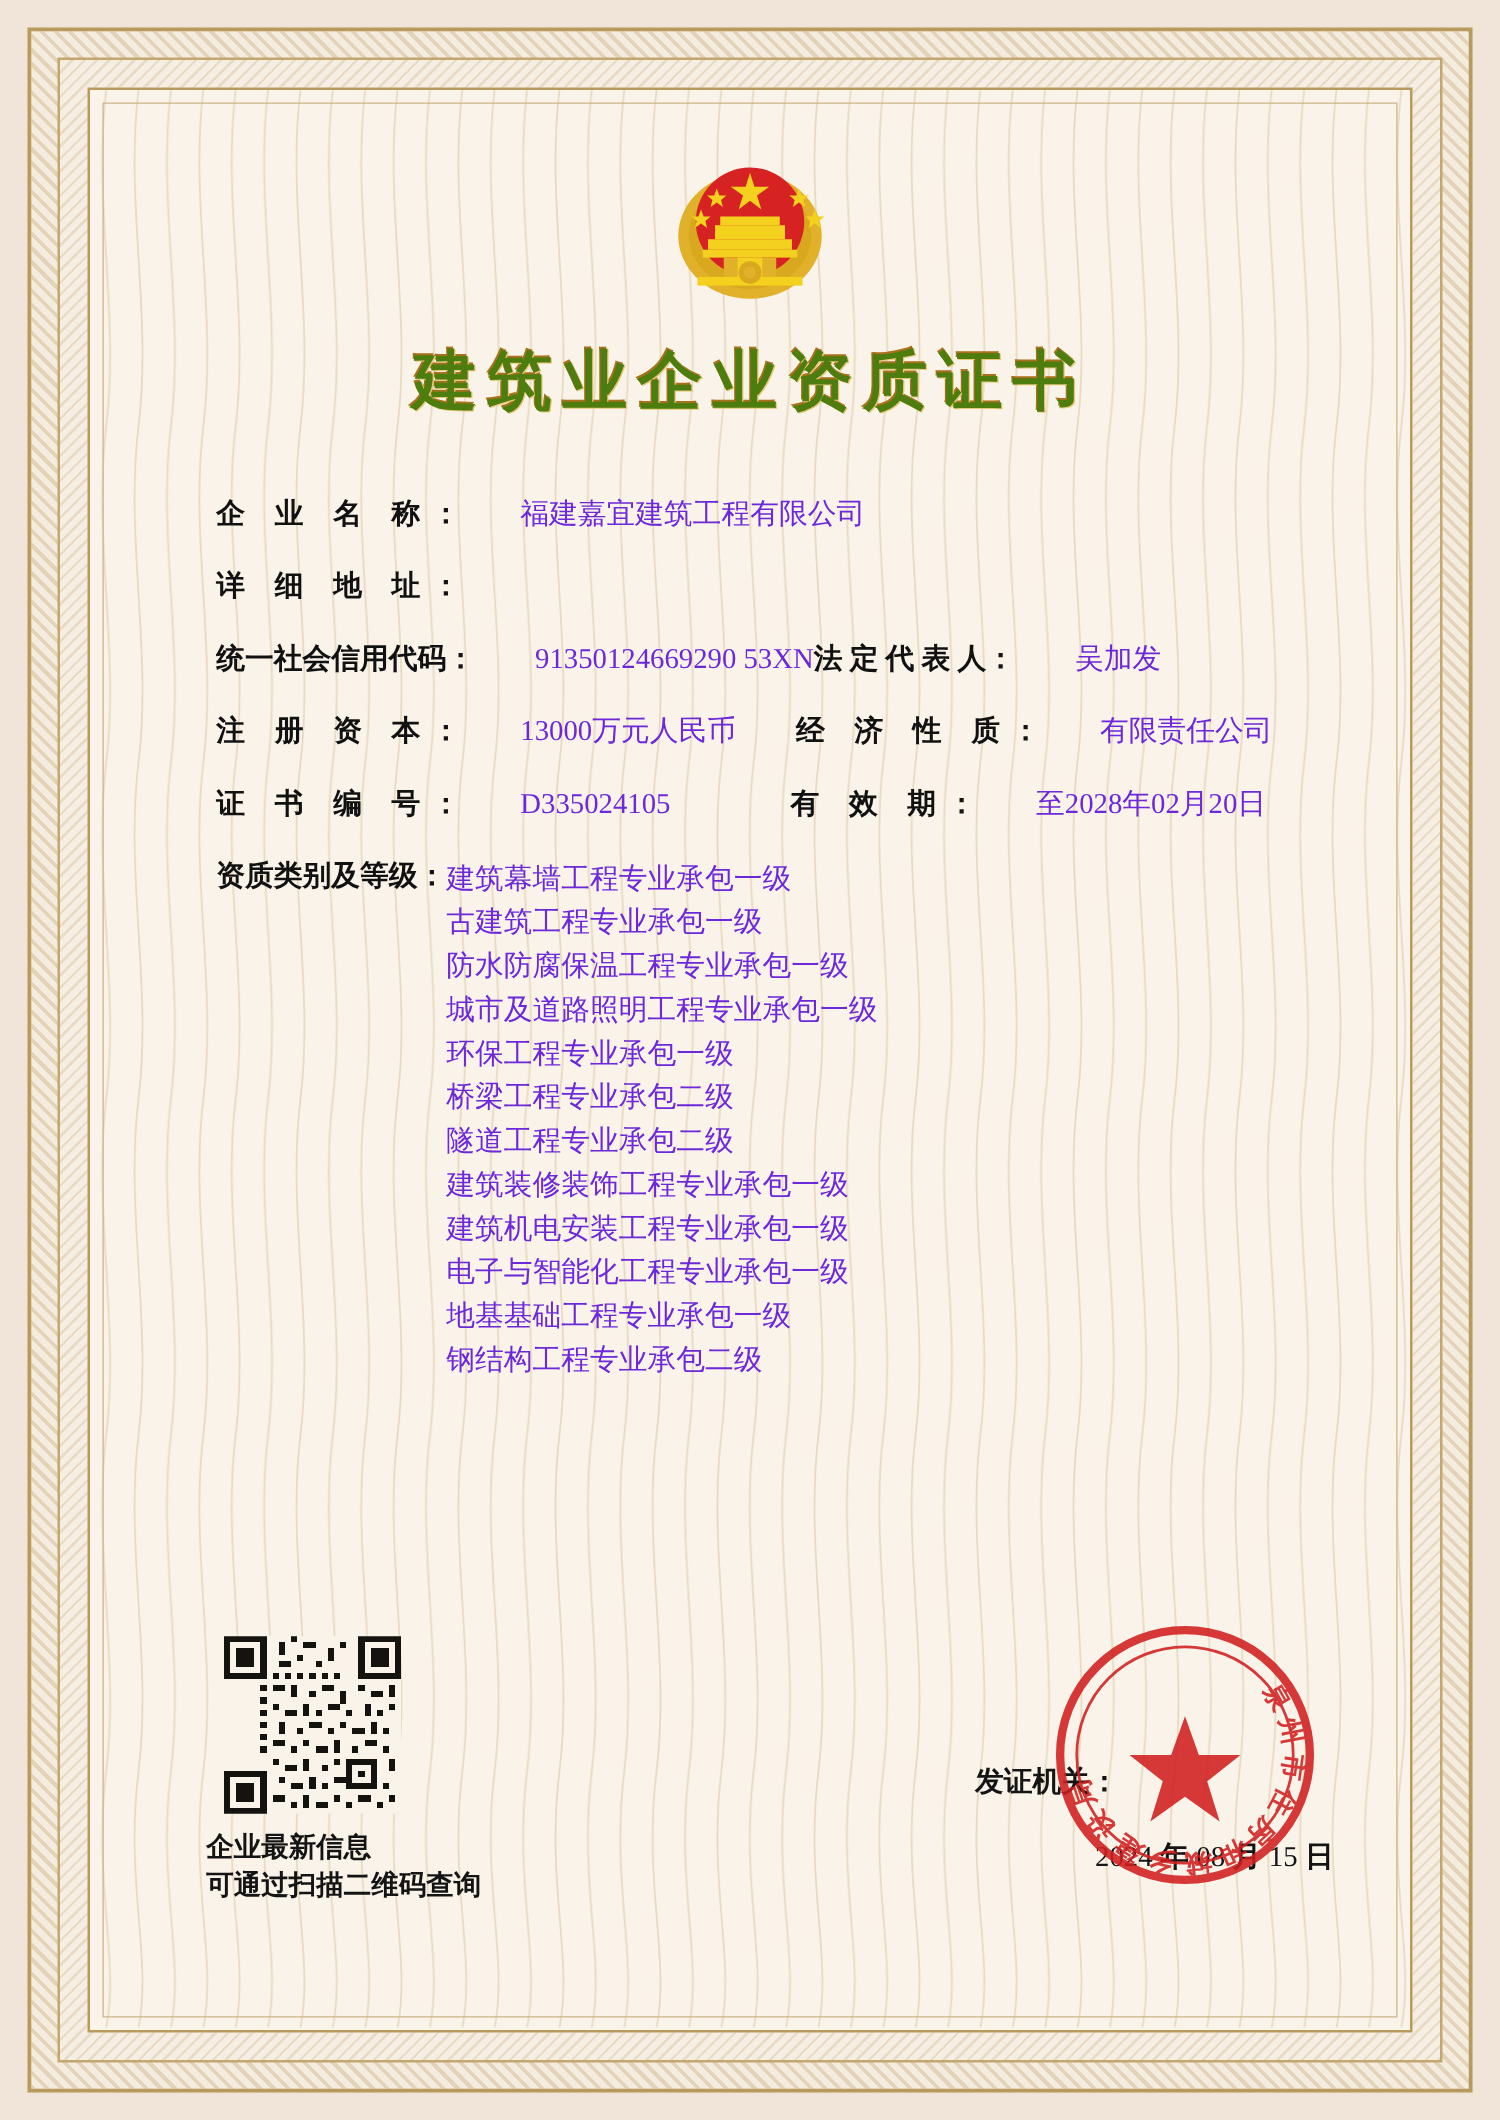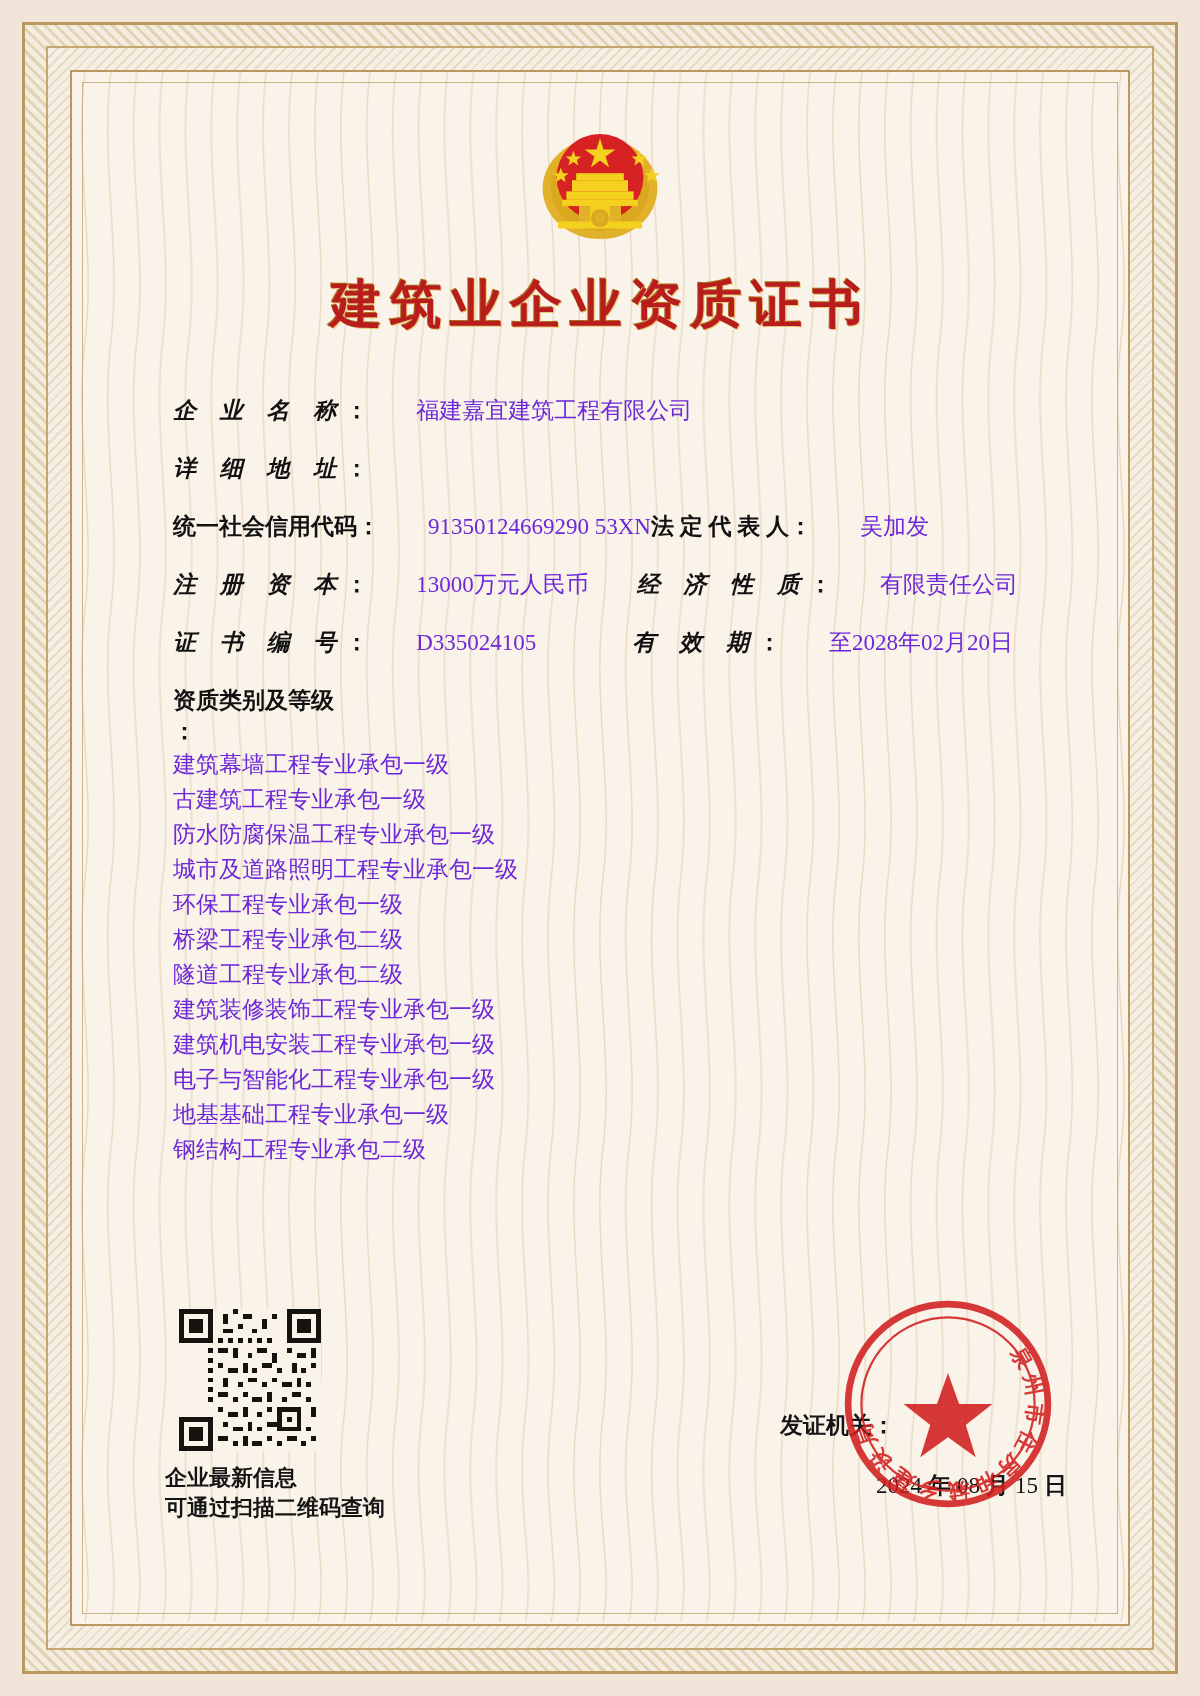--- a/index.html
+++ b/index.html
@@ -80,21 +80,21 @@
   }
 
   .cert-title {
     position: absolute;
     top: 175px;
     left: 0; right: 0;
     text-align: center;
     font-size: 52px;
     letter-spacing: 8px;
     font-weight: bold;
-    color: #b91c1c;
+    color: #4d7c0f;
     text-shadow: 1px 1px 0 #e8c877, -1px -1px 0 #a9711b;
     font-family: "DejaVu Serif", "Liberation Serif", serif;
   }
 
   
   .fields {
     position: absolute;
     top: 300px;
     left: 78px;
     right: 20px;
@@ -107,40 +107,38 @@
     margin-bottom: 27px;
     white-space: nowrap;
   }
   .lbl {
     font-weight: bold;
     color: #111;
     display: inline-block;
   }
   .lbl-spaced {
     letter-spacing: 9px;
-    font-style: italic;
   }
   .val {
     font-weight: normal;
     color: #6d28d9;
     margin-left: 48px;
   }
   .row .colon { font-weight: bold; }
   .gapper { display: inline-block; width: 48px; }
 
   
   .quals {
     position: absolute;
     top: 590px;
     left: 78px;
     right: 20px;
     display: flex;
     align-items: flex-start;
     font-size: 23px;
-    flex-direction: column;
   }
   .quals .lbl { white-space: nowrap; }
   .quals ul {
     list-style: none;
     margin: 0;
     padding: 0;
   }
   .quals li {
     line-height: 35px;
     white-space: nowrap;

